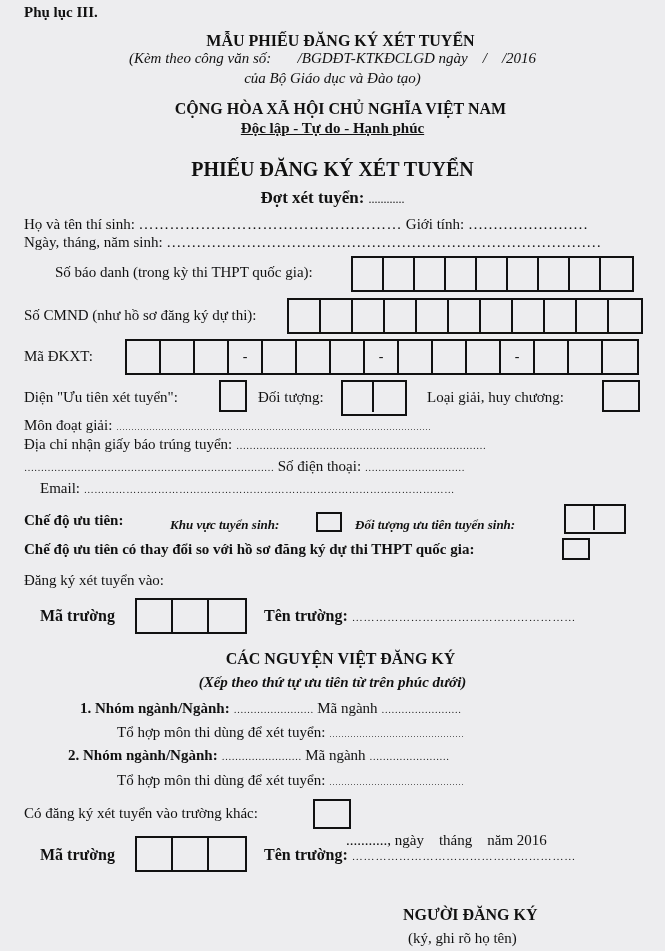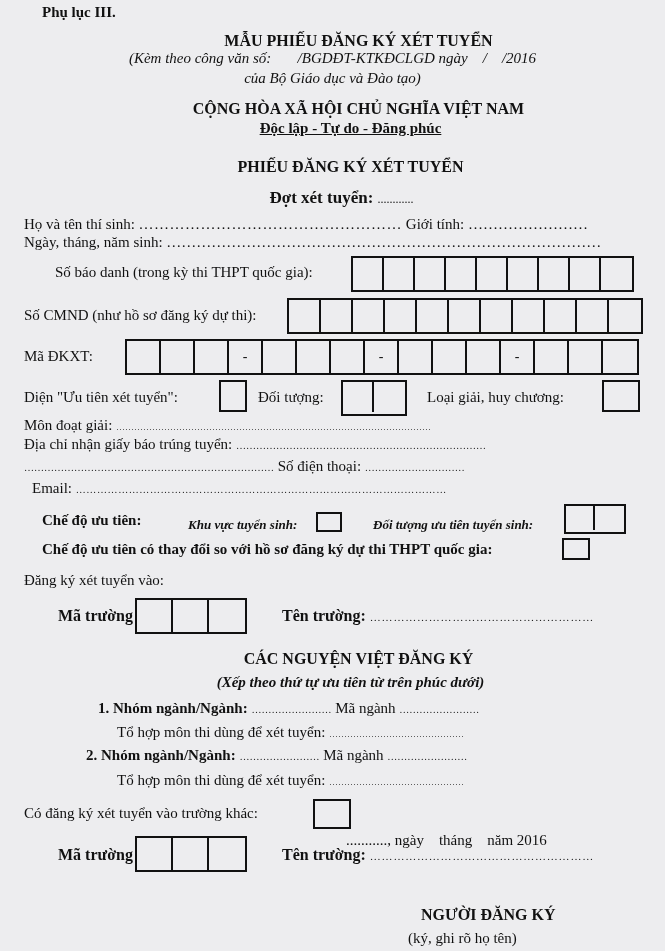--- a/index.html
+++ b/index.html
@@ -5,46 +5,46 @@
   html, body { margin:0; padding:0; }
   body {
     width:665px; height:951px; overflow:hidden;
     background:#ededef;
     font-family:"Liberation Serif", "DejaVu Serif", serif;
     color:#111;
     position:relative;
   }
   .abs { position:absolute; white-space:nowrap; }
   .center { left:0; width:665px; text-align:center; }
-  .b { font-weight:bold;margin-left:18px; }
+  .b { font-weight:bold; }
   .i { font-style:italic; }
   .u { text-decoration:underline; }
   .t15 { font-size:15px; }
   .t16 { font-size:16px;padding-left:8px; }
   .t17 { font-size:17px; }
-  .t20 { font-size:16px; }
+  .t20 { font-size:20px; }
   .boxrow { position:absolute; display:flex; border:2px solid #111; height:32px; background:transparent; }
   .boxrow .cell {
     width:30px; height:32px; border-right:2px solid #111;
     display:flex; align-items:center; justify-content:center;
     font-size:14px; box-sizing:border-box;
   }
   .boxrow .cell:last-child { border-right:none; }
   .single { position:absolute; border:2px solid #111; box-sizing:border-box; }
 </style>
 </head>
 <body>
 
 <div class="abs b t15" style="left:24px;top:4px;">Phụ lục III.</div>
 <div class="abs center b t16" style="top:32px;">MẪU PHIẾU ĐĂNG KÝ XÉT TUYỂN</div>
 <div class="abs center i t15" style="top:50px;white-space:pre;">(Kèm theo công văn số:       /BGDĐT-KTKĐCLGD ngày    /    /2016</div>
 <div class="abs center i t15" style="top:70px;">của Bộ Giáo dục và Đào tạo)</div>
 <div class="abs center b t16" style="top:100px;">CỘNG HÒA XÃ HỘI CHỦ NGHĨA VIỆT NAM</div>
 <div class="abs center b t15" style="top:120px;">
-  <span class="u">Độc lập - Tự do - Đăng phúc</span>
+  <span class="u">Độc lập - Tự do - Hạnh phúc</span>
 </div>
 
 <div class="abs center b t20" style="top:158px;">PHIẾU ĐĂNG KÝ XÉT TUYỂN</div>
 <div class="abs center t17" style="top:188px;">
   <span class="b">Đợt xét tuyển:</span>
   <span style="font-size:12px;">............</span>
 </div>
 
 <div class="abs t15" style="left:24px;top:216px;">
   <span>Họ và tên thí sinh:</span>
@@ -120,21 +120,21 @@
 </div>
 <div class="abs t15" style="left:24px;top:436px;">
   <span>Địa chỉ nhận giấy báo trúng tuyển:</span>
   <span style="font-size:10px;">…………………………………………………………………</span>
 </div>
 <div class="abs t15" style="left:24px;top:458px;">
   <span style="font-size:10px;">…………………………………………………………………</span>
   <span>Số điện thoại:</span>
   <span style="font-size:10px;">…………………………</span>
 </div>
-<div class="abs t15" style="left:32px;top:480px;">
+<div class="abs t15" style="left:40px;top:480px;">
   <span>Email:</span>
   <span style="font-size:10px;letter-spacing:0.6px;">……………………………………………………………………………………………</span>
 </div>
 
 <div class="abs b t15" style="left:24px;top:512px;">Chế độ ưu tiên:</div>
 <div class="abs i b" style="left:170px;top:517px;font-size:13px;">Khu vực tuyển sinh:</div>
 <div class="single" style="left:316px;top:512px;width:26px;height:20px;"></div>
 <div class="abs i b" style="left:355px;top:517px;font-size:13px;">Đối tượng ưu tiên tuyển sinh:</div>
 <div class="boxrow" style="left:564px;top:504px;height:26px;" id="priobj">
     <div class="cell" style="width: 29px; height: 24px;"></div>

